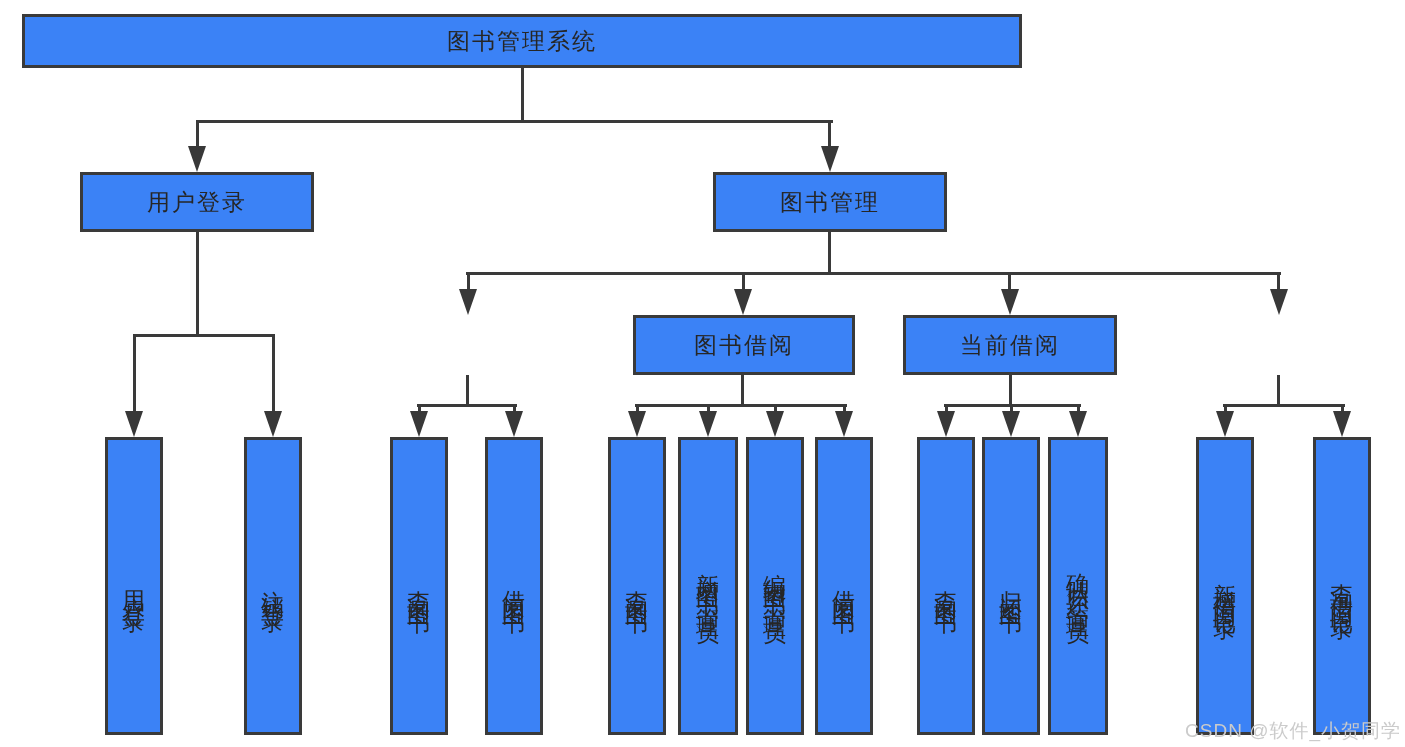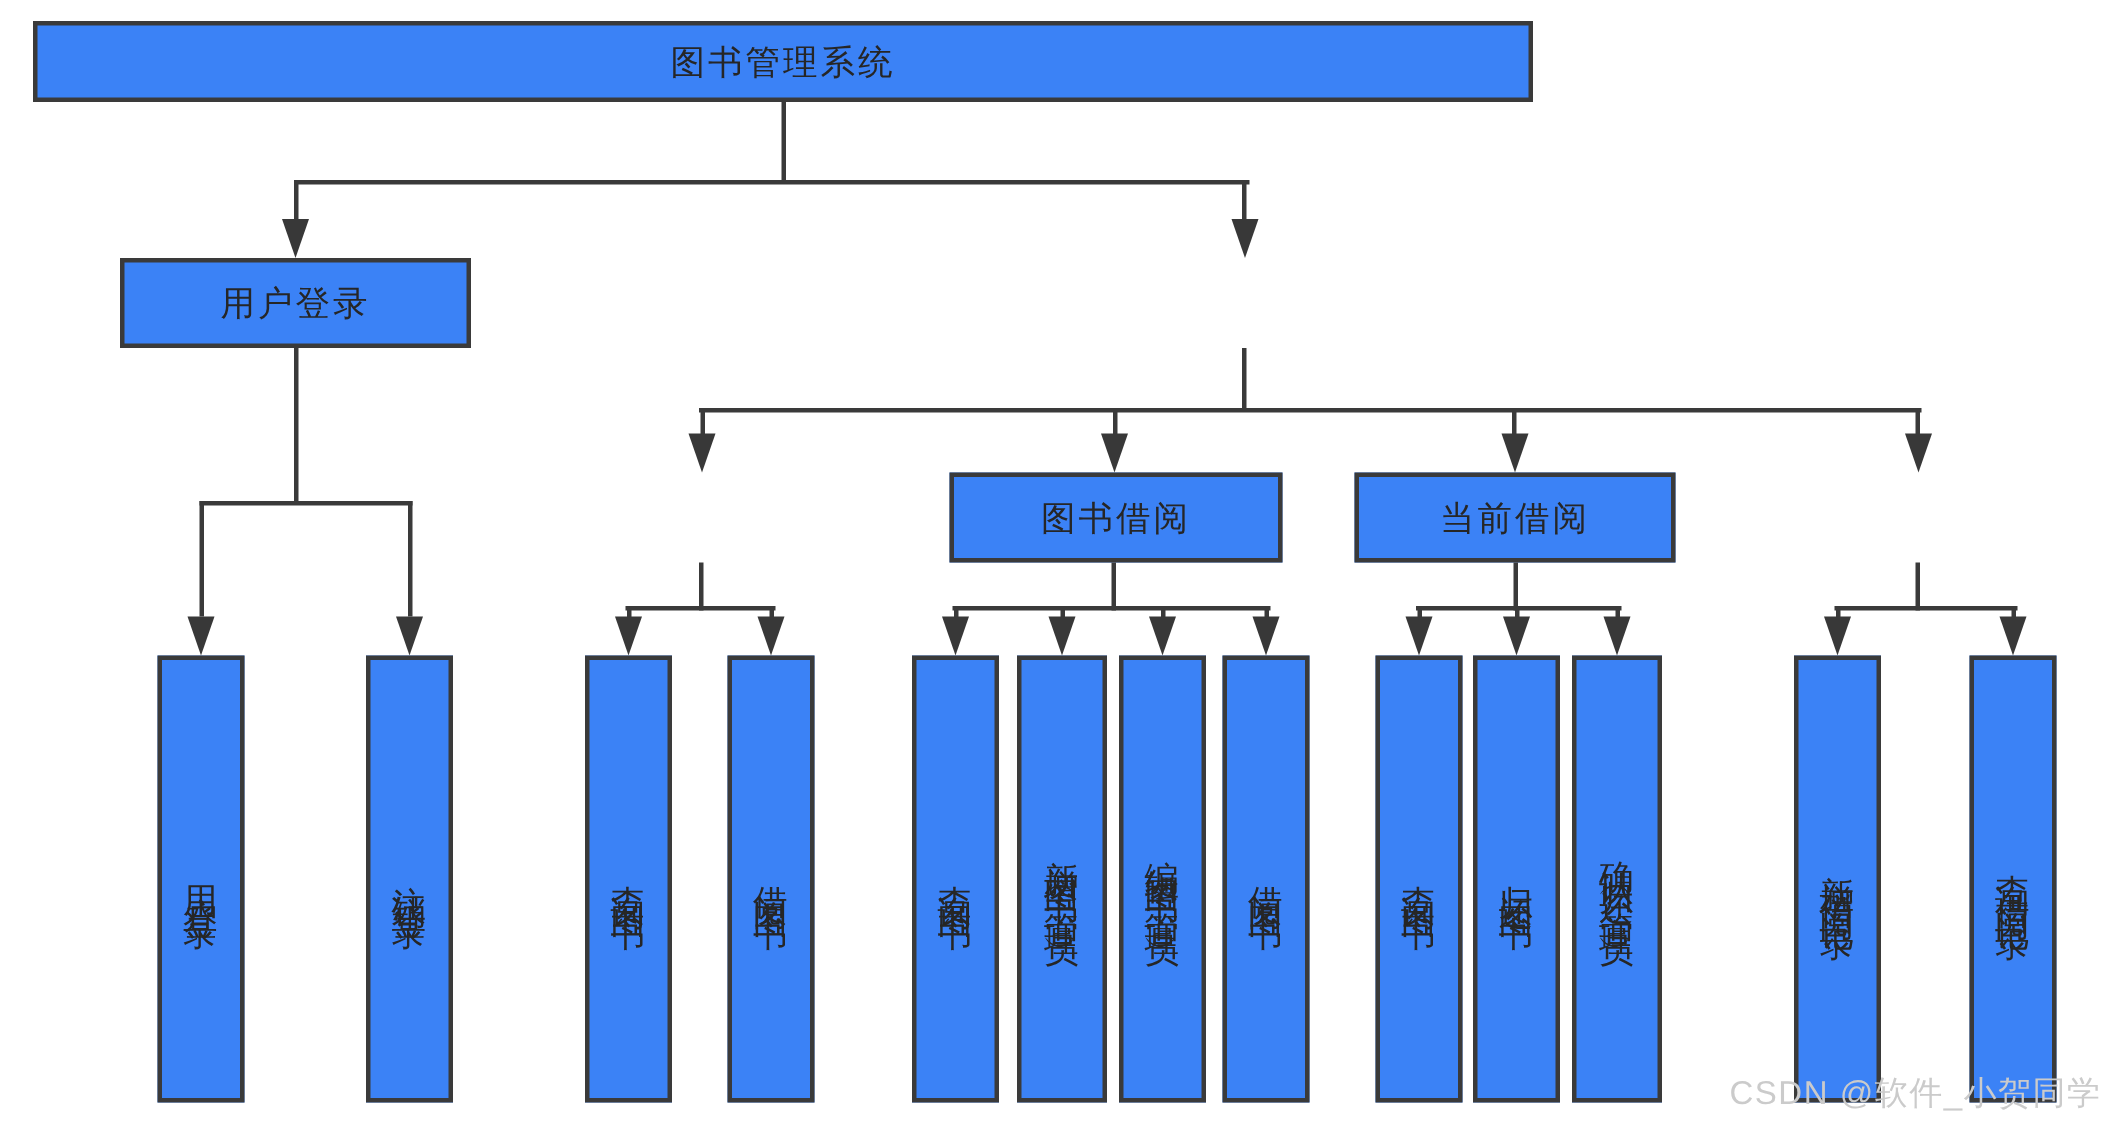--- a/index.html
+++ b/index.html
@@ -36,37 +36,40 @@
   .hline{position:absolute;height:3px;background:#3a3a3a;}
   .arr{
     position:absolute;width:0;height:0;
     border-left:9px solid transparent;
     border-right:9px solid transparent;
     border-top:26px solid #383838;
   }
   .watermark{
     position:absolute;
     right:4px;bottom:3px;
-    font-size:22px;
+    font-size:19px;
     color:#cbcbcb;
     letter-spacing:1px;
     z-index:5;
   }
 </style>
 </head>
 <body>
 
 <div id="canvas">
 
   <div class="box" style="left:22px;top:14px;width:1000px;height:54px">
     <span class="lbl">图书管理系统</span>
   </div>
 
   <div class="box" style="left:80px;top:172px;width:234px;height:60px">
     <span class="lbl">用户登录</span>
+  </div>
+  <div class="box" style="left:713px;top:172px;width:234px;height:60px">
+    <span class="lbl">图书管理</span>
   </div>
 
   <div class="box" style="left:633px;top:315px;width:222px;height:60px">
     <span class="lbl">图书借阅</span>
   </div>
   <div class="box" style="left:903px;top:315px;width:214px;height:60px">
     <span class="lbl">当前借阅</span>
   </div>
 
   <div class="box v" style="left:105px;top:437px;width:58px;height:298px">

